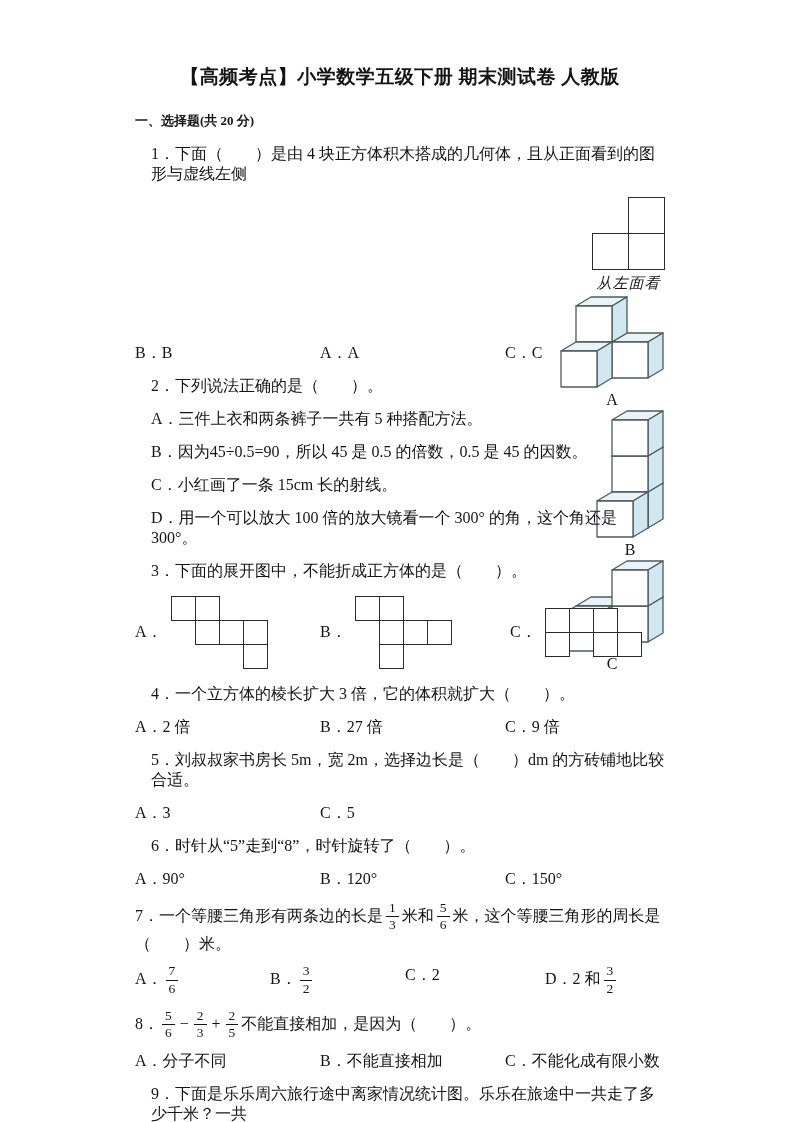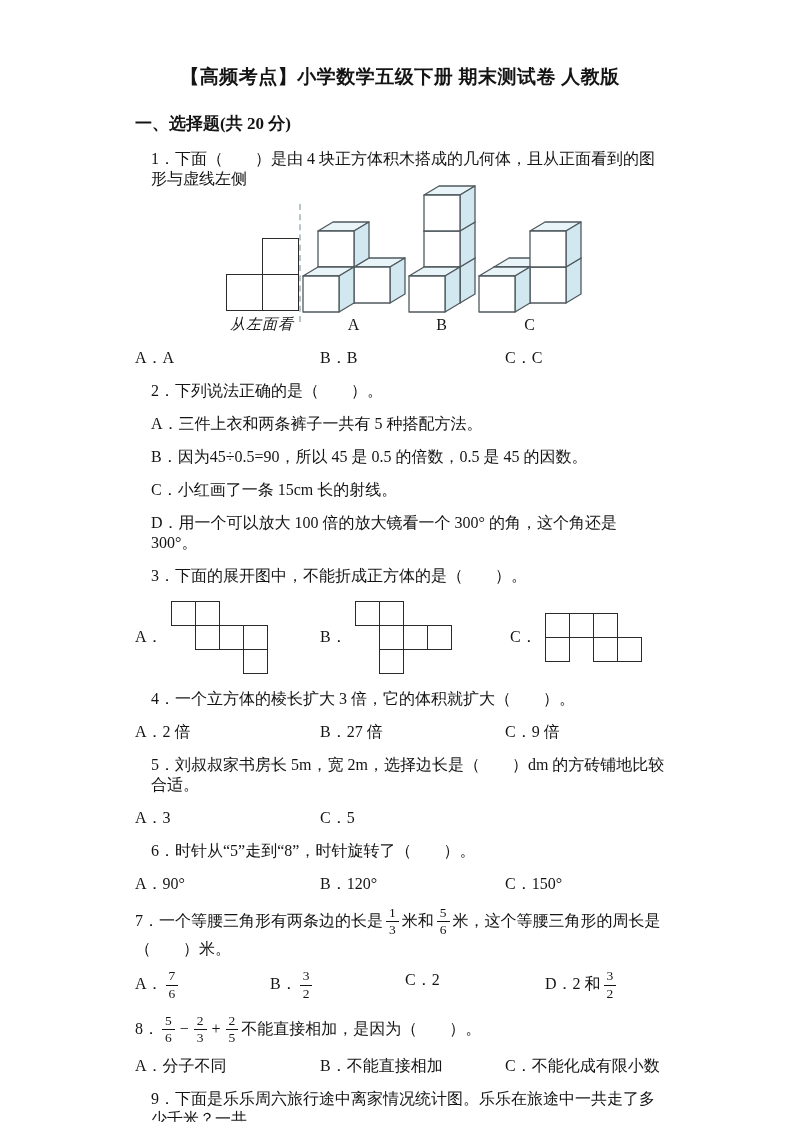--- a/index.html
+++ b/index.html
@@ -13,30 +13,30 @@
     font-family:"Liberation Serif","DejaVu Serif",serif;
     color:#141414;
     font-size:16px;
     border-radius:13px;
   }
   .title{
     font-size:19px;font-weight:bold;text-align:center;
     margin:0 0 22px 0;letter-spacing:0.5px;
   }
   .section-heading{
-    font-size:17px;font-weight:bold;margin:0 0 14px 0;
+    font-size:13px;font-weight:bold;margin:0 0 14px 0;
   }
   .line{margin:0 0 13px 16px;line-height:20px;}
   .optrow{display:grid;grid-template-columns:185px 185px 1fr;margin:0 0 13px 0;line-height:20px;}
   .optrow.four{grid-template-columns:135px 135px 140px 1fr;}
   .opt{white-space:nowrap;}
   
   .figrow{
-    display:flex;align-items:flex-end;justify-content:center;
-    margin:6px 0 14px 8px;height:132px;
+    display:flex;align-items:flex-end;justify-content:flex-start;
+    margin:6px 0 14px 8px;height:132px;flex-direction:column;
   }
   .figcol{display:flex;flex-direction:column;align-items:center;}
   .figcaption{margin-top:4px;font-size:15px;font-style:italic;letter-spacing:1px;}
   .cube-label{margin-top:2px;font-size:16px;}
   .dashline{
     width:0;height:118px;align-self:flex-start;margin-top:2px;
     border-left:2px dashed #b9c4c9;
   }
   
   .gshape{position:relative;}
@@ -130,22 +130,22 @@
           <polygon points="53,11 89,11 89,47 53,47" fill="#ffffff" stroke="#4f5a5e" stroke-width="1.3" stroke-linejoin="round"></polygon>
           <polygon points="2,56 17,47 53,47 38,56" fill="#e8f4f8" stroke="#4f5a5e" stroke-width="1.3" stroke-linejoin="round"></polygon>
           <polygon points="38,56 53,47 53,83 38,92" fill="#d2e8f1" stroke="#4f5a5e" stroke-width="1.3" stroke-linejoin="round"></polygon>
           <polygon points="2,56 38,56 38,92 2,92" fill="#ffffff" stroke="#4f5a5e" stroke-width="1.3" stroke-linejoin="round"></polygon>
         </svg>
       <div class="cube-label">C</div>
     </div>
   </div>
 
   <div class="optrow">
+    <span class="opt">B．B</span>
     <span class="opt">A．A</span>
-    <span class="opt">B．B</span>
     <span class="opt">C．C</span>
   </div>
 
   <p class="line">2．下列说法正确的是（　　）。</p>
   <p class="line">A．三件上衣和两条裤子一共有 5 种搭配方法。</p>
   <p class="line">B．因为45÷0.5=90，所以 45 是 0.5 的倍数，0.5 是 45 的因数。</p>
   <p class="line">C．小红画了一条 15cm 长的射线。</p>
   <p class="line">D．用一个可以放大 100 倍的放大镜看一个 300° 的角，这个角还是 300°。</p>
 
   <p class="line">3．下面的展开图中，不能折成正方体的是（　　）。</p>

